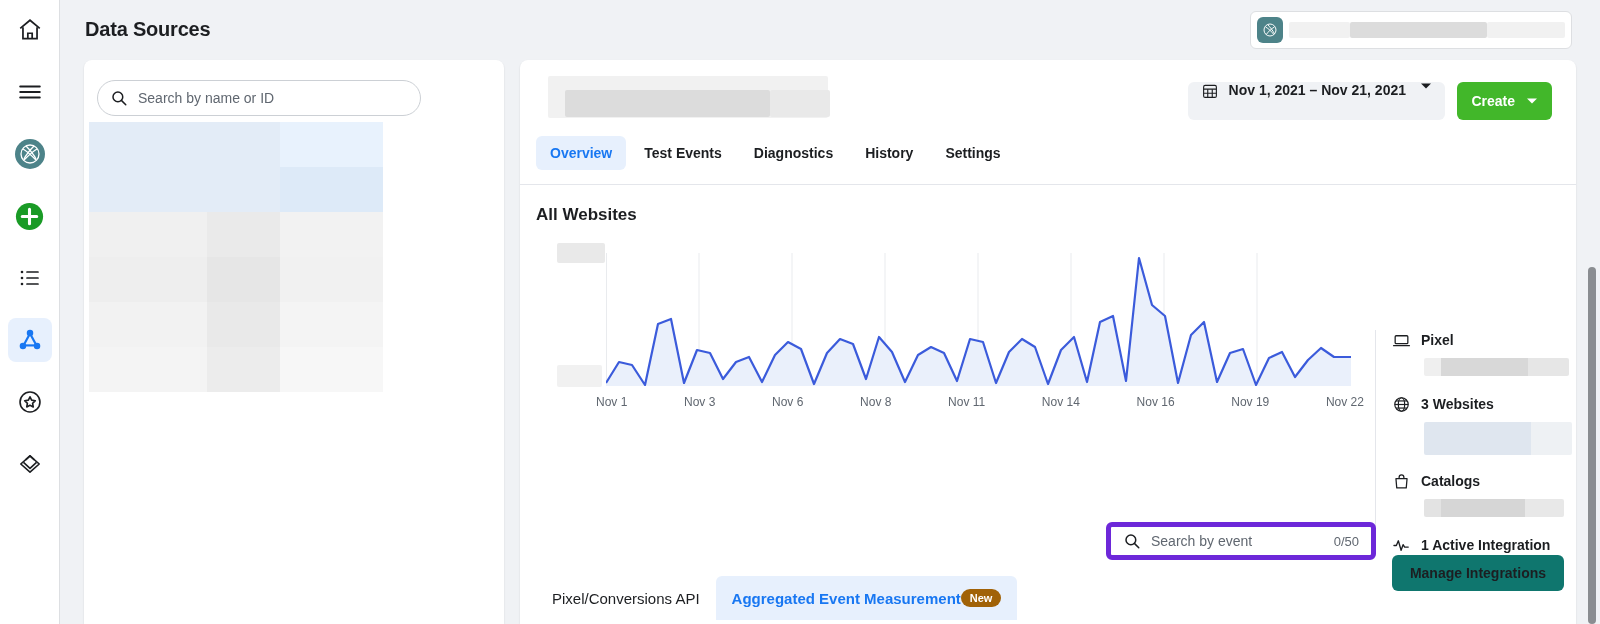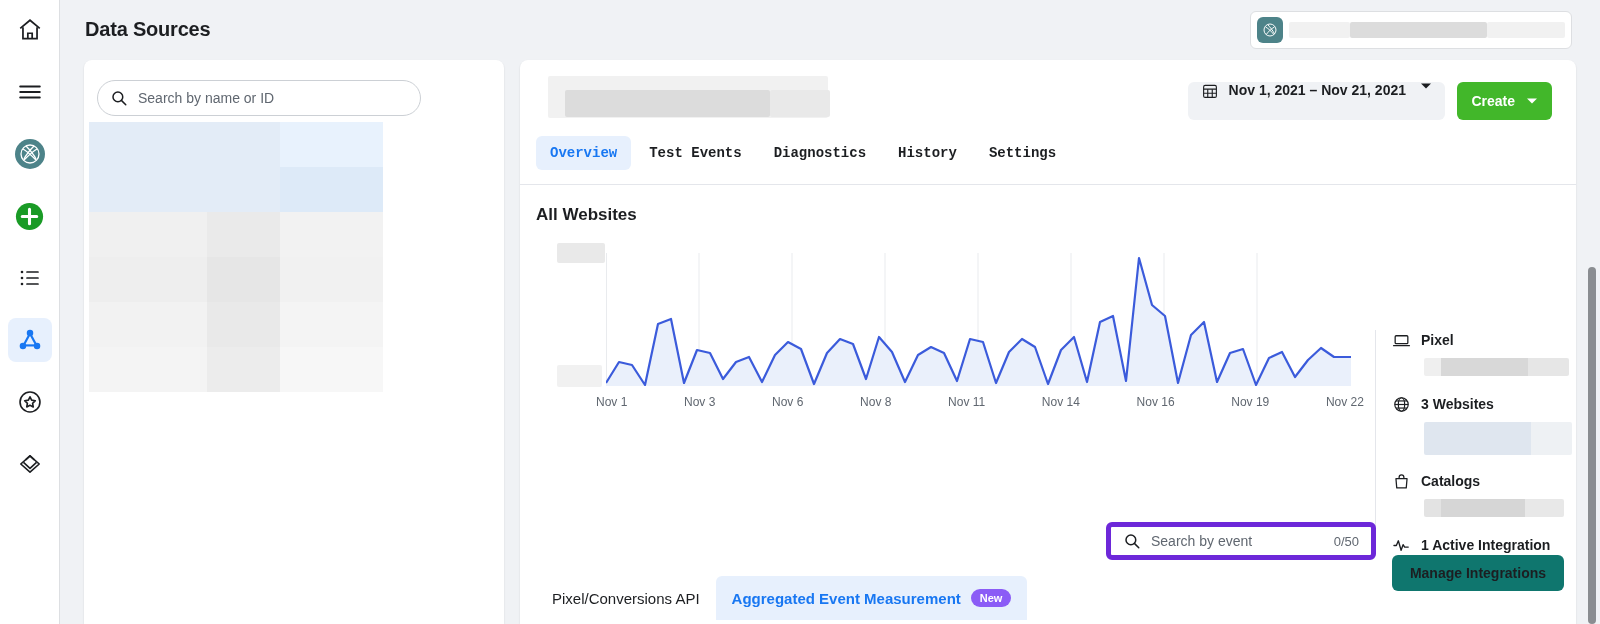--- a/index.html
+++ b/index.html
@@ -90,21 +90,21 @@
     position: absolute; right: 24px; top: 22px;
     height: 38px; background: #42b72a; border-radius: 6px;
     display: flex; align-items: center; padding: 0 14px; cursor: pointer;
   }
   .create-text { color: #fff; font-size: 14px; font-weight: bold; margin-right: 11px; }
 
   .tabs { position: absolute; left: 16px; top: 76px; display: flex; align-items: center; }
   .tab {
     height: 34px; padding: 0 14px; border-radius: 6px;
     display: flex; align-items: center; font-size: 14px; font-weight: bold;
-    color: #1c1e21; cursor: pointer; margin-right: 4px; font-family: Liberation Mono, monospace;
+    color: #1c1e21; cursor: pointer; margin-right: 4px;
   }
   .tab.active { background: #e7f0fd; color: #1877f2; }
   .tab-sep { position: absolute; left: 0; right: 0; top: 124px; height: 1px; background: #e4e6eb; }
 
   
   .chart-block { position: absolute; left: 0; top: 125px; right: 0; height: 350px; }
   .chart-title {
     position: absolute; left: 16px; top: 20px;
     font-size: 17px; font-weight: bold; color: #1c1e21;
   }
@@ -154,21 +154,21 @@
   .ae-text { font-size: 14px; color: #1c1e21; flex: 1 1 auto; }
 
   
   .subtabs { position: absolute; left: 16px; top: 516px; display: flex; align-items: center; }
   .subtab {
     height: 44px; padding: 0 16px; display: flex; align-items: center;
     font-size: 15px; color: #1c1e21; cursor: pointer;
   }
   .subtab.active { background: #e7f0fd; color: #1877f2; font-weight: bold; border-radius: 6px 6px 0 0; }
   .badge-new {
-    margin-left: 10px; background: #8b5cf6; color: #fff;
+    background: #a16207; color: #fff;
     font-size: 11px; font-weight: bold; padding: 3px 9px; border-radius: 10px;
   }
 
   
   .scrollbar {
     position: absolute; right: 4px; top: 267px; width: 8px; height: 357px;
     background: #8a8d91; border-radius: 4px; cursor: grab;
   }
 
   svg { display: block; }

